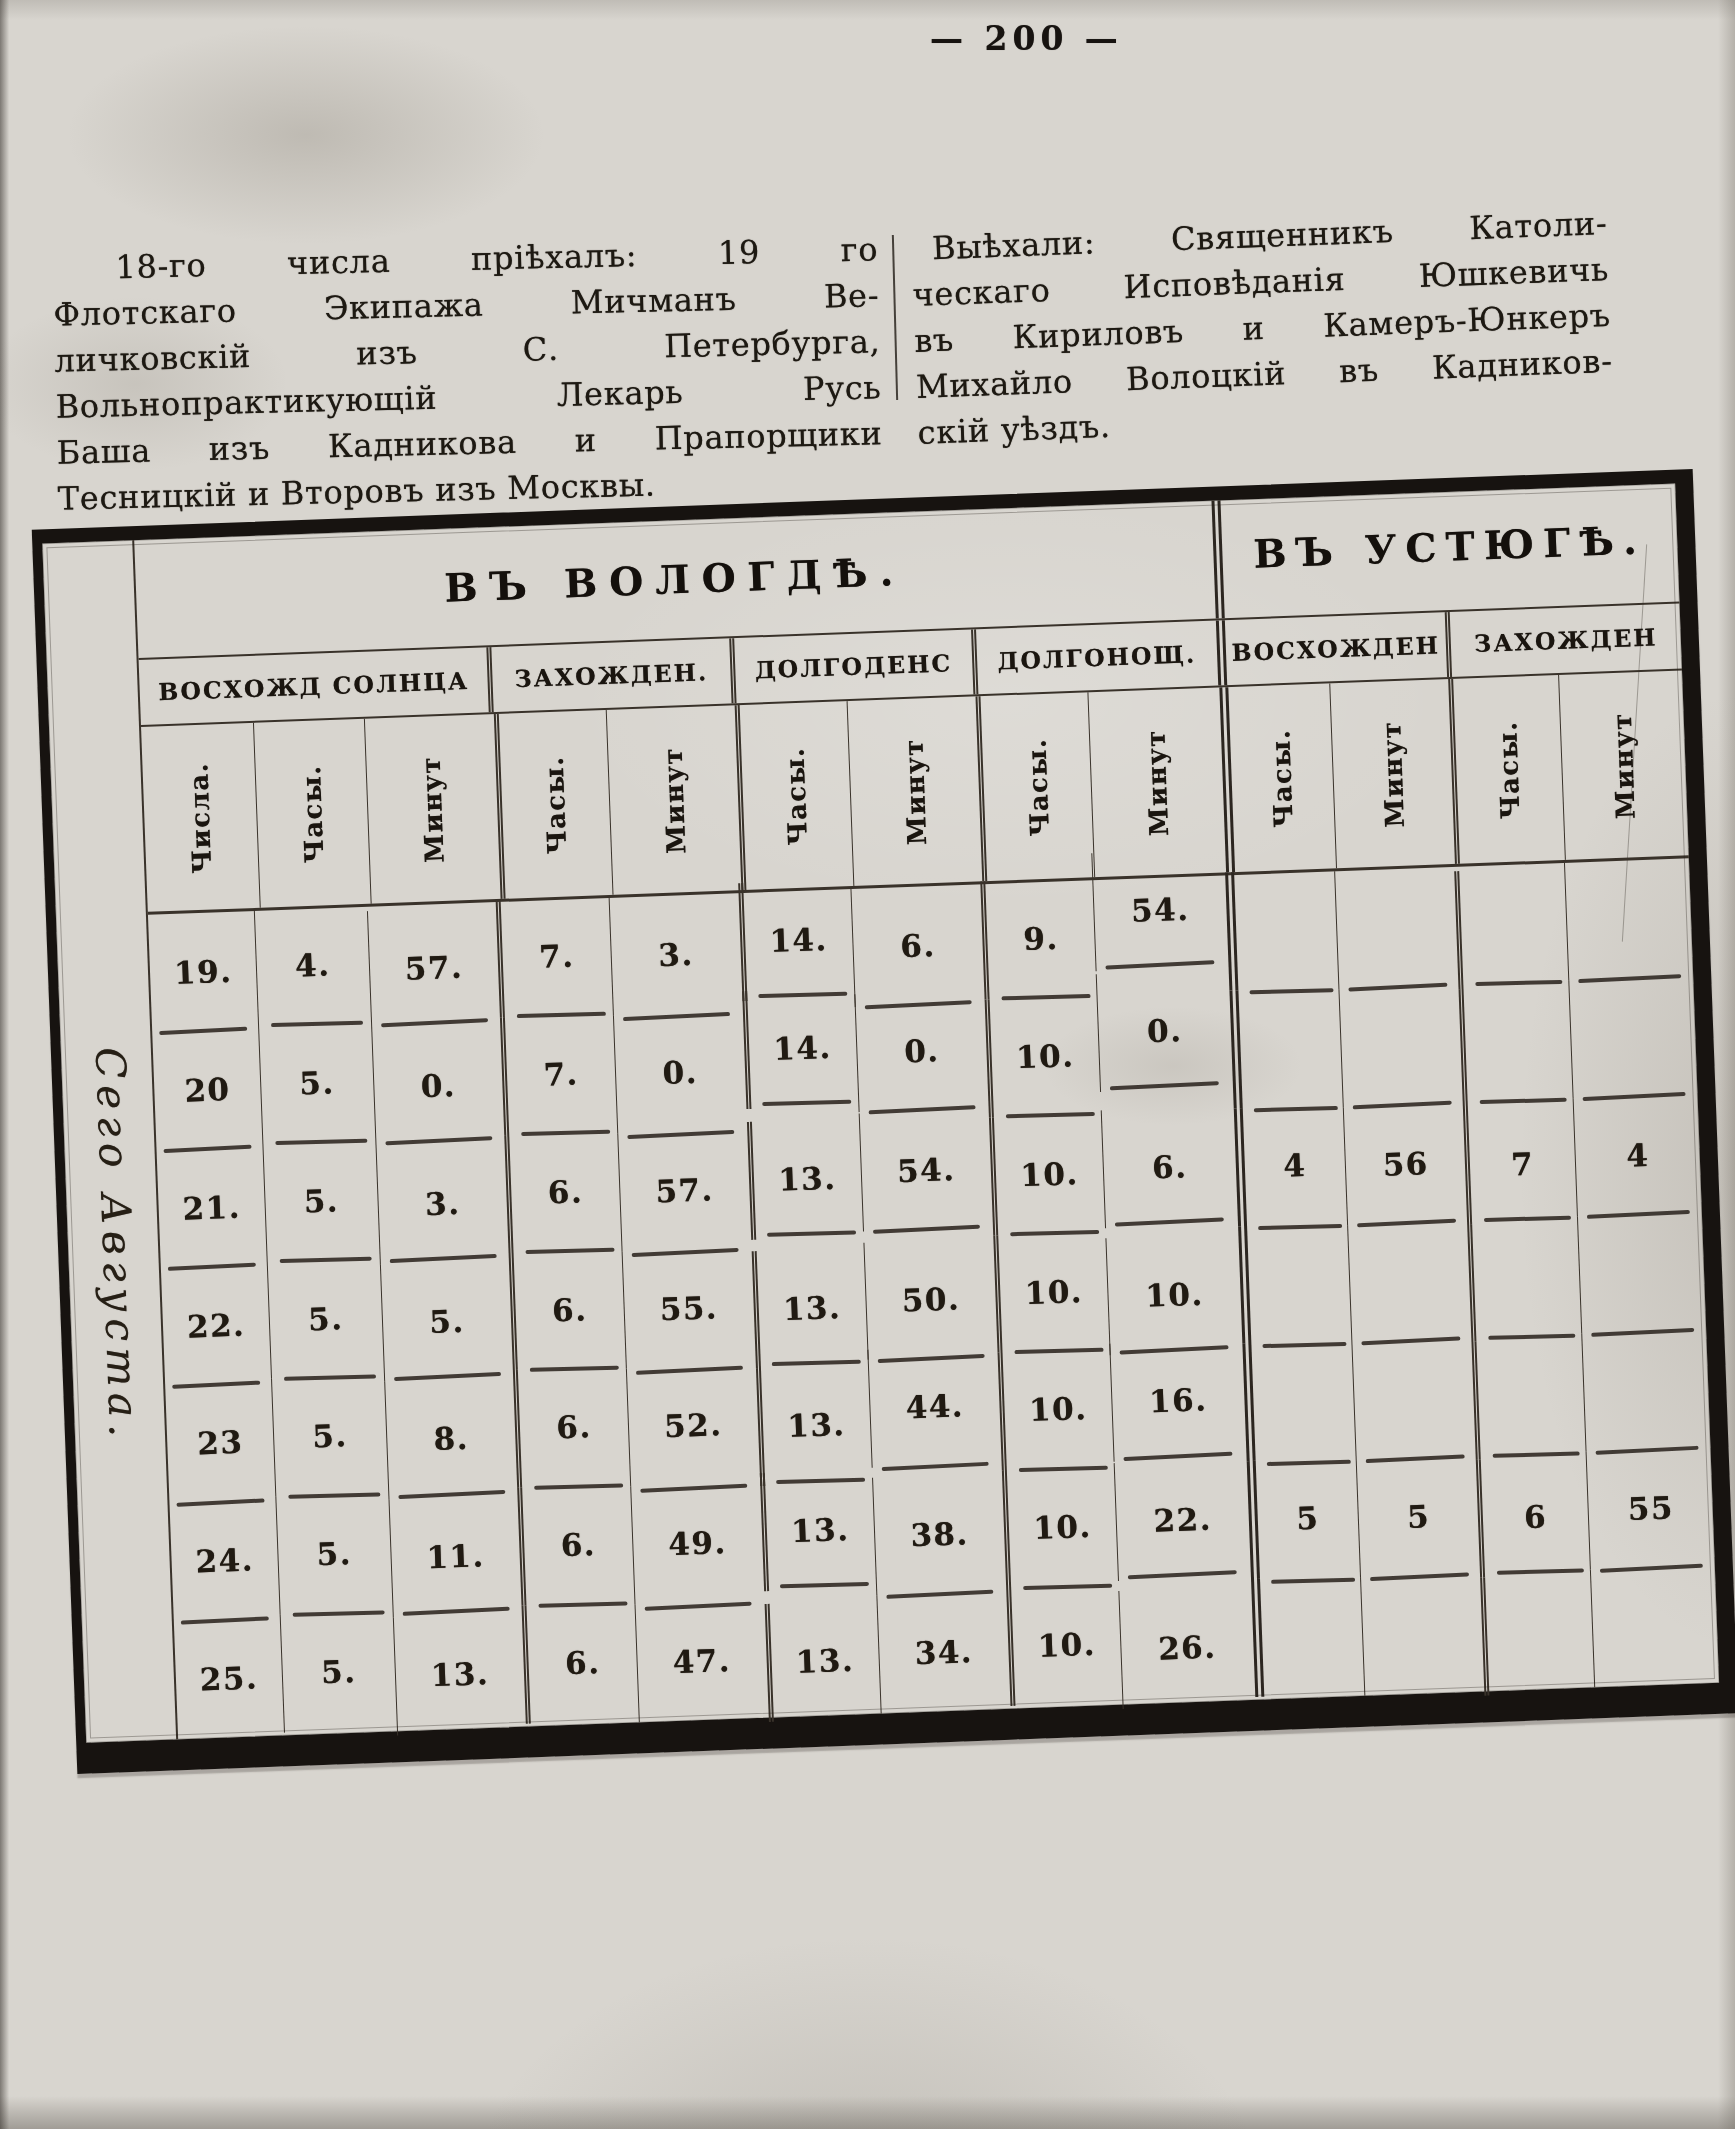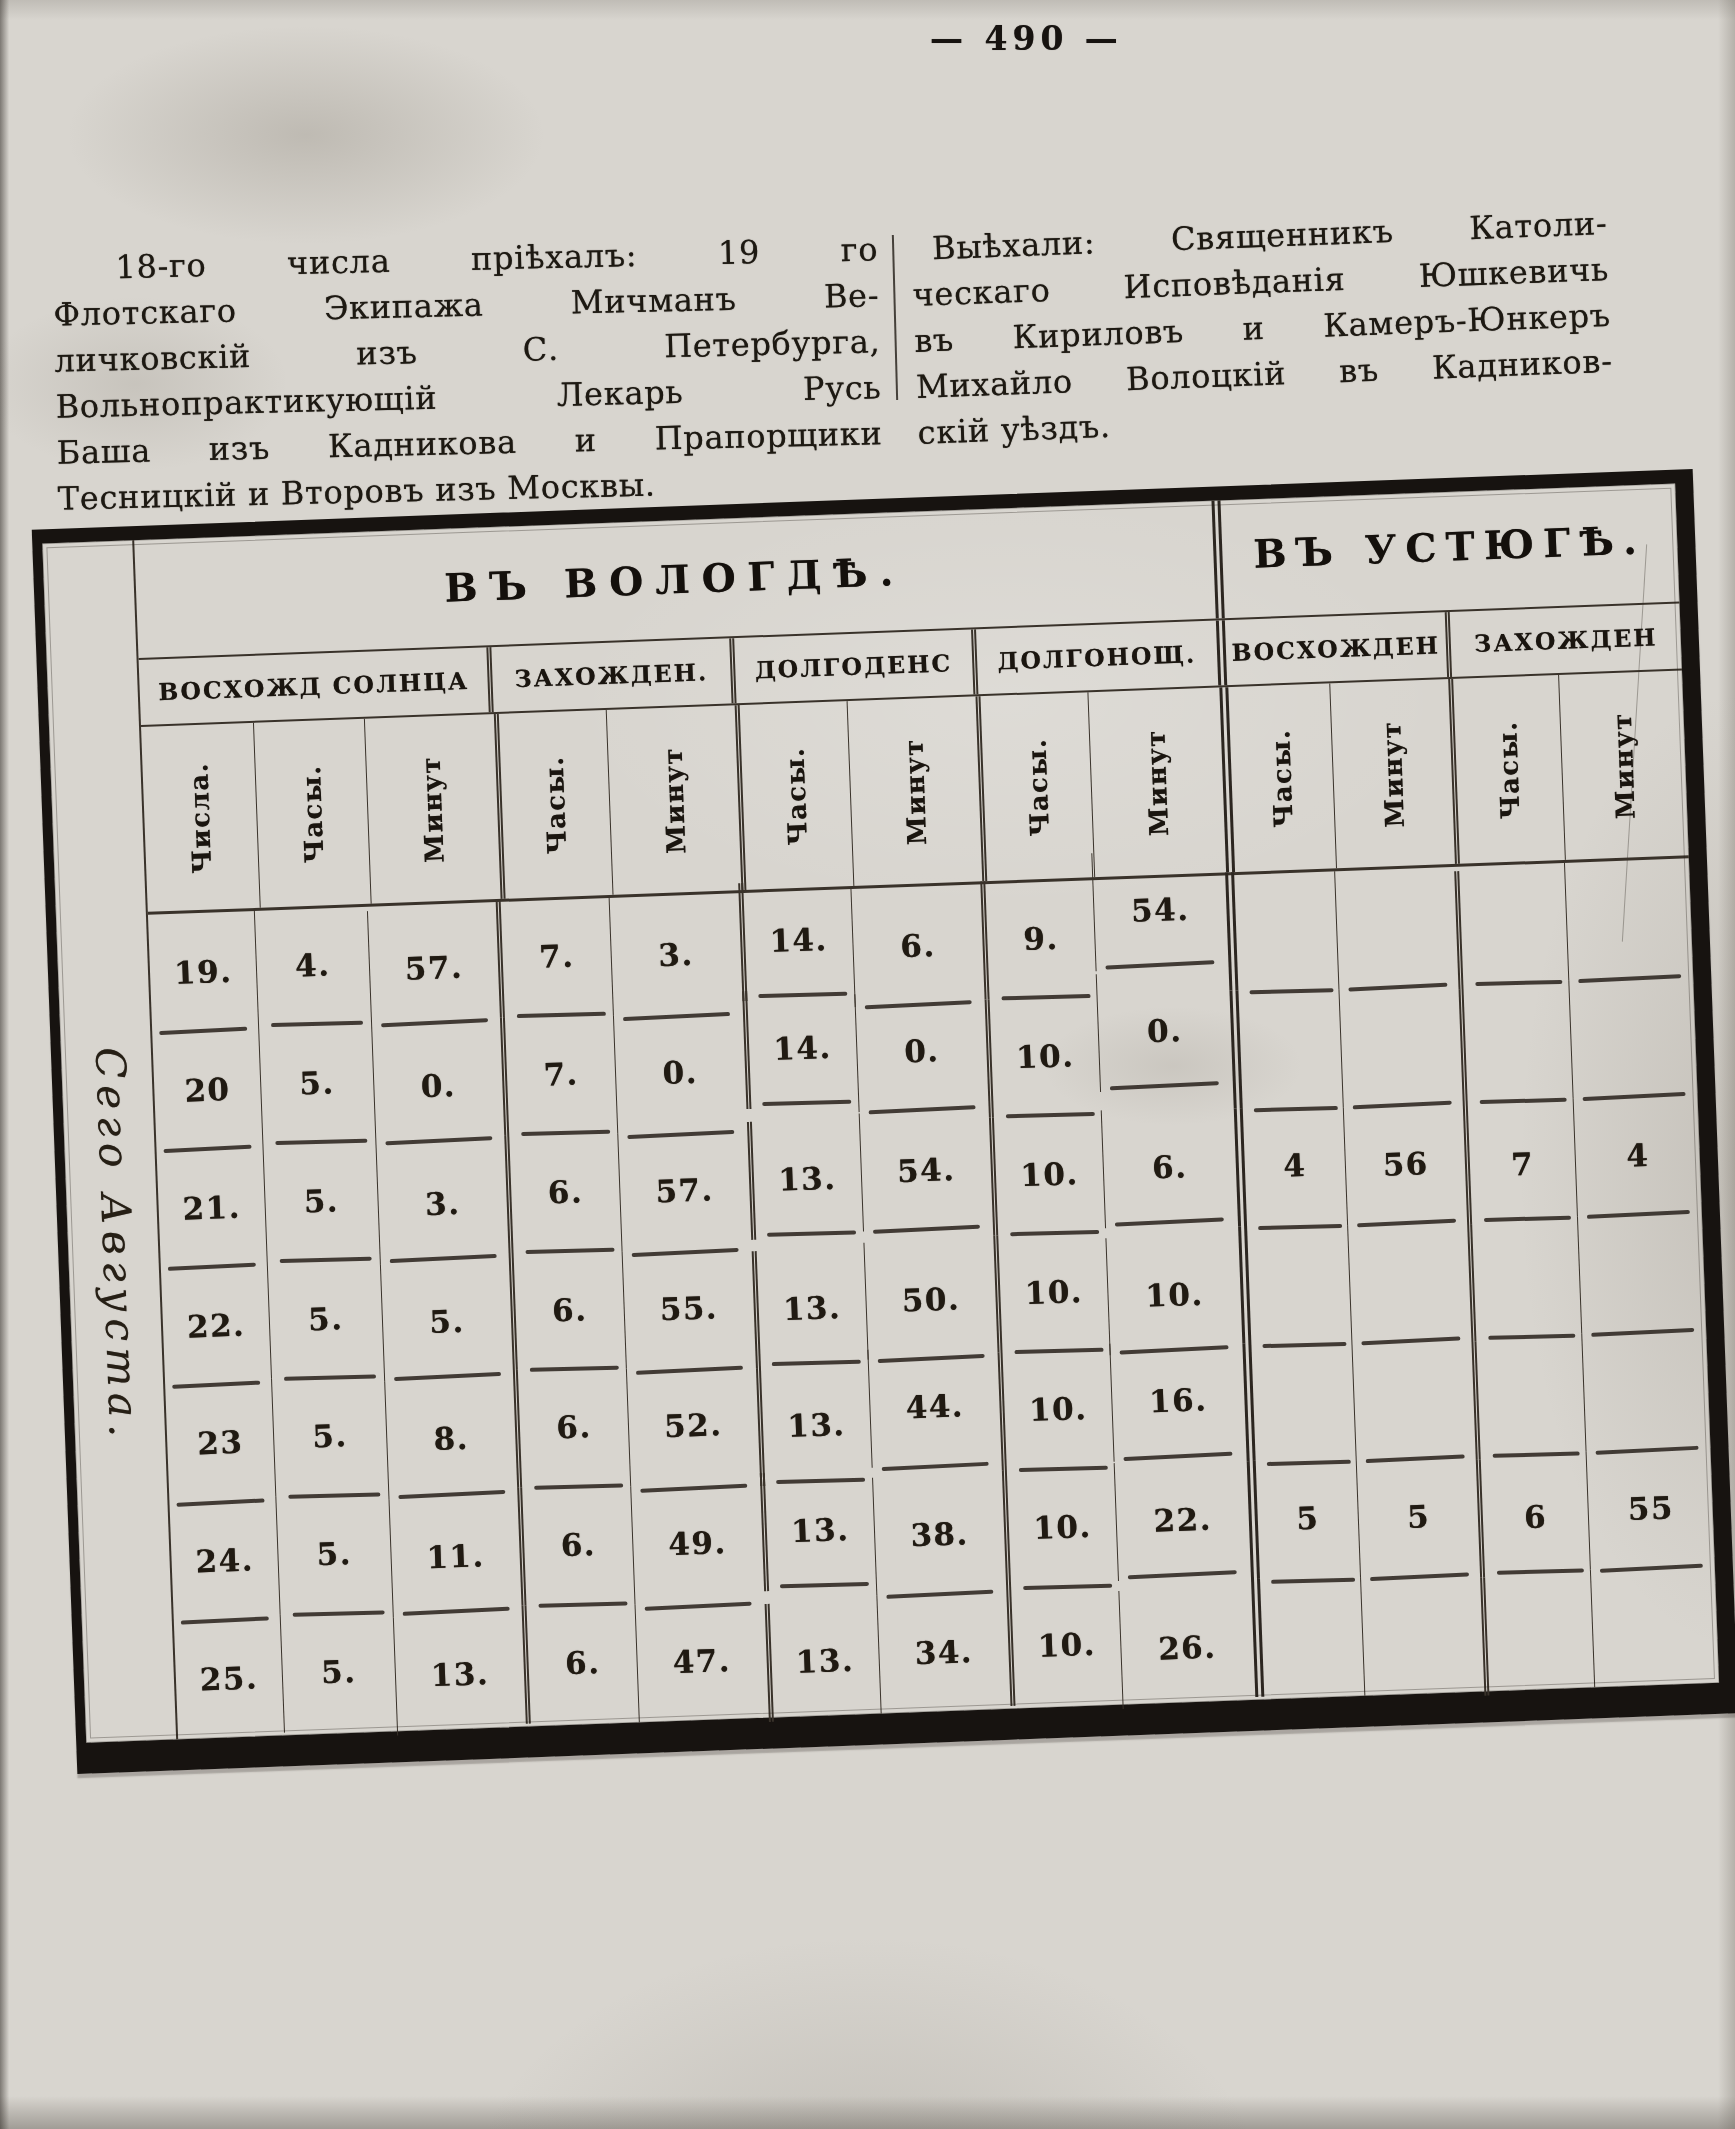--- a/index.html
+++ b/index.html
@@ -151,21 +151,21 @@
   .drow:nth-child(3) > :nth-child(7){transform:translateY(-11.4px);}
   .drow:nth-child(3) > :nth-child(9){transform:translateY(-5.7px);}
   .drow:nth-child(5) > :nth-child(7){transform:translateY(-10px);}
   .drow:nth-child(5) > :nth-child(9){transform:translateY(-7.1px);}
   .drow:nth-child(6) > :nth-child(6){transform:translateY(-8.5px);}
   .drow:nth-child(6) > :nth-child(9){transform:translateY(-5.7px);}
 </style>
 </head>
 <body>
 
-<div class="page-number">— 490 —</div>
+<div class="page-number">— 200 —</div>
 
 <div class="col col-left">
   <span class="tline indent">18-го числа пріѣхалъ: 19 го</span>
   <span class="tline">Флотскаго Экипажа Мичманъ Ве-</span>
   <span class="tline">личковскій изъ С. Петербурга,</span>
   <span class="tline">Вольнопрактикующій Лекарь Русь</span>
   <span class="tline">Баша изъ Кадникова и Прапорщики</span>
   <span class="tline last">Тесницкій и Второвъ изъ Москвы.</span>
 </div>
 

